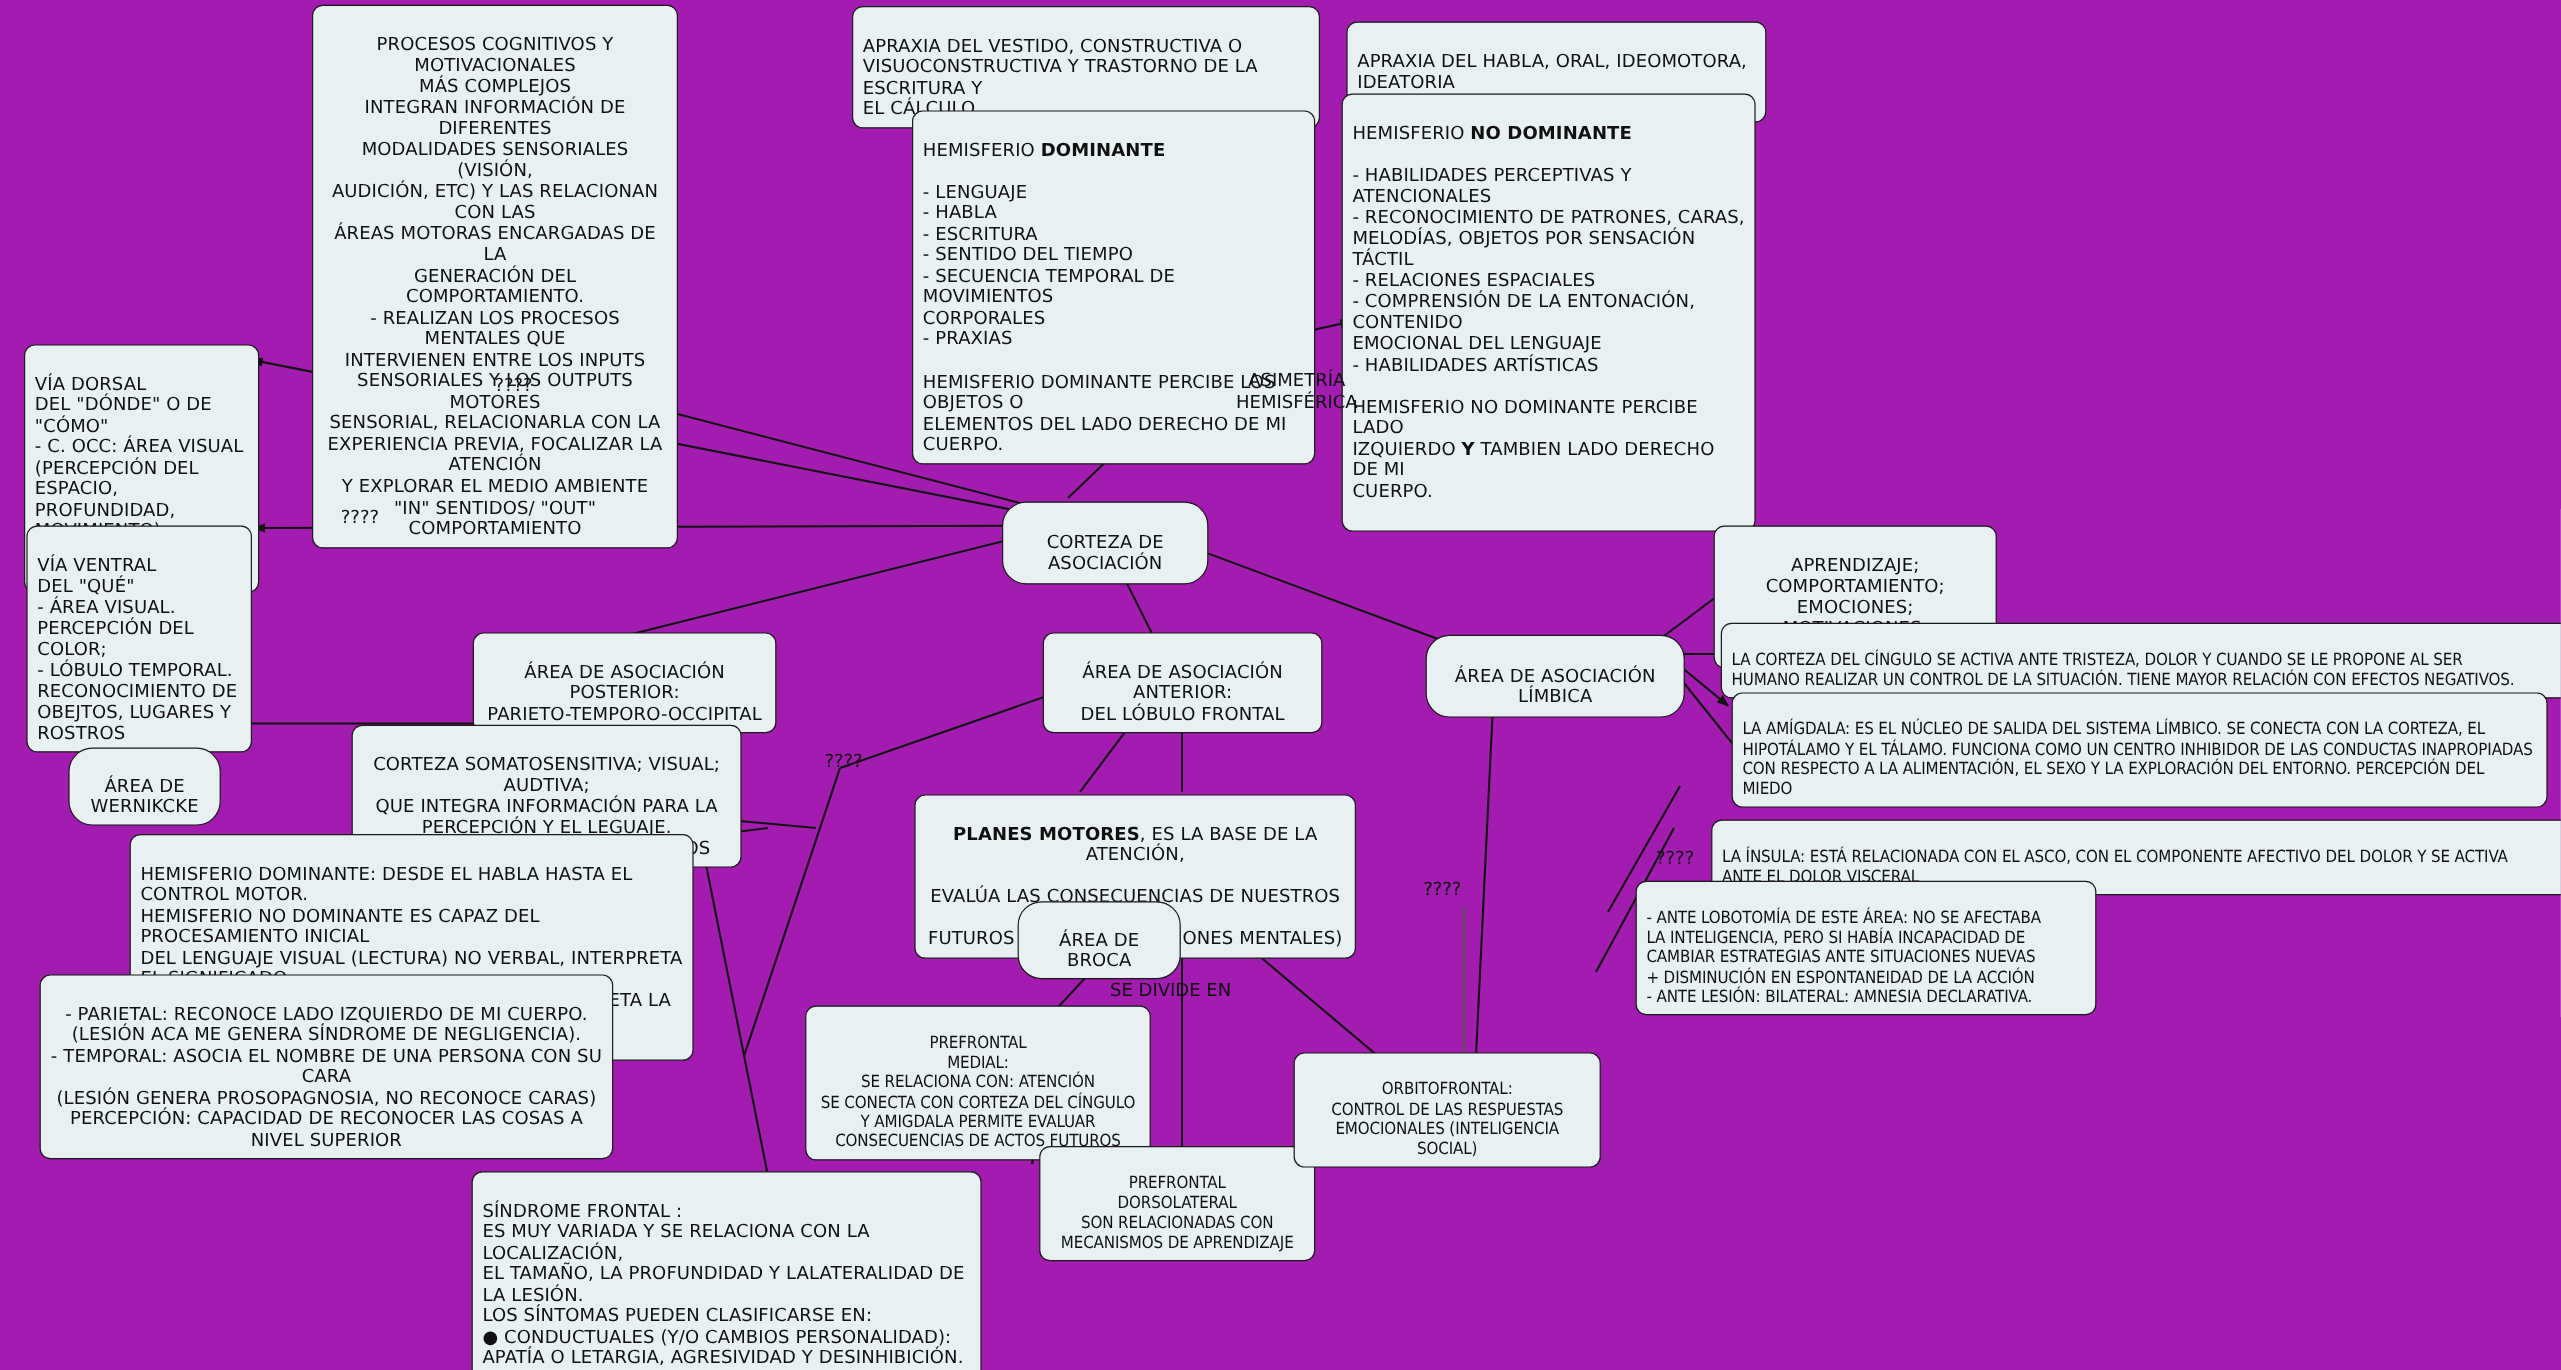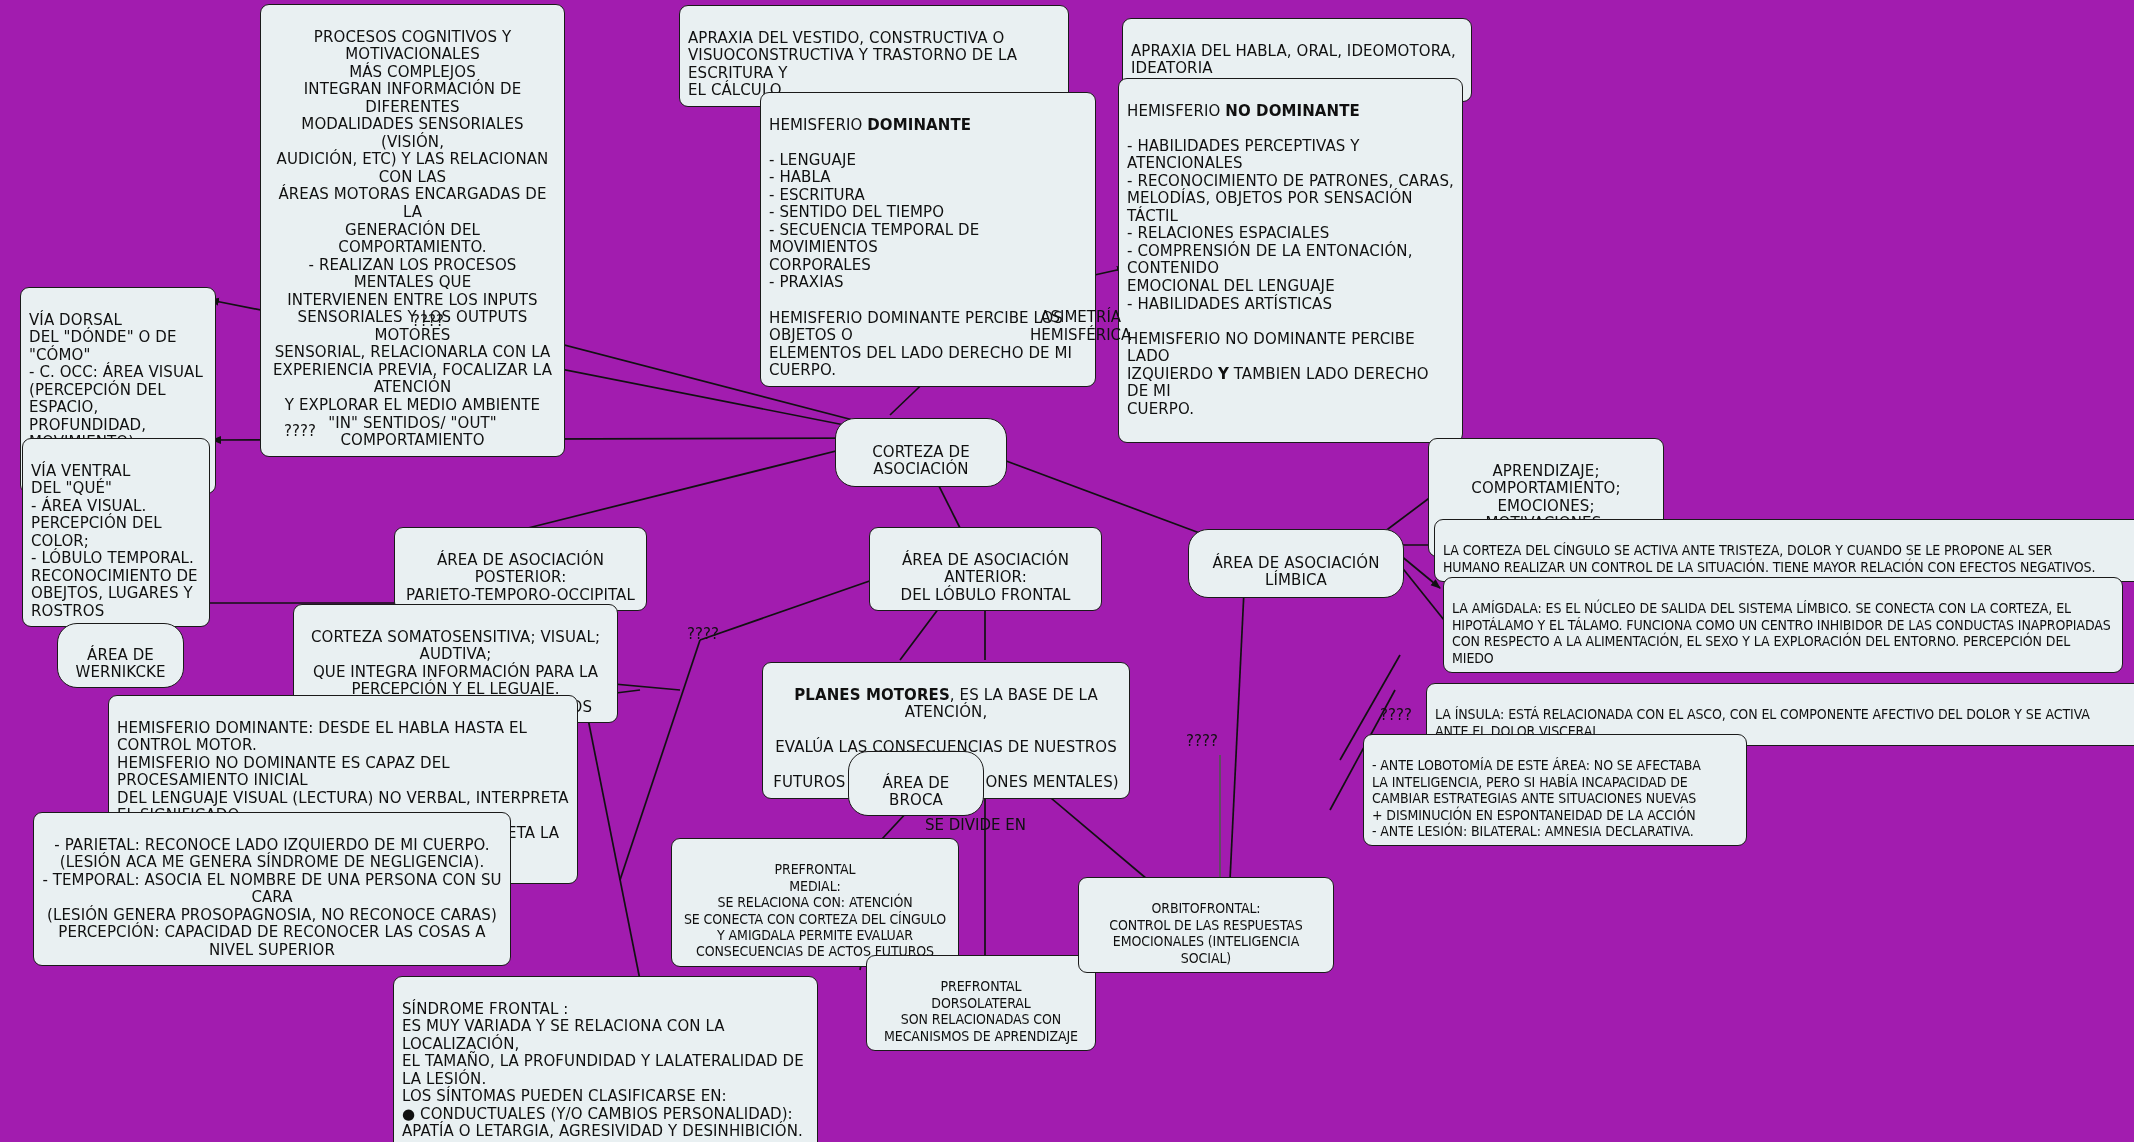--- a/index.html
+++ b/index.html
@@ -98,21 +98,21 @@
 GENERACIÓN DEL COMPORTAMIENTO.
 - REALIZAN LOS PROCESOS MENTALES QUE
 INTERVIENEN ENTRE LOS INPUTS
 SENSORIALES Y LOS OUTPUTS MOTORES</span>
     <span>SENSORIAL, RELACIONARLA CON LA
 EXPERIENCIA PREVIA, FOCALIZAR LA ATENCIÓN
 Y EXPLORAR EL MEDIO AMBIENTE
 "IN" SENTIDOS/ "OUT" COMPORTAMIENTO</span>
   </div>
 
-  <div class="node lft" style="left:679px;top:5px;width:390px;">
+  <div class="node lft" style="left:710px;top:5px;width:390px;">
     <span>APRAXIA DEL VESTIDO, CONSTRUCTIVA O
 VISUOCONSTRUCTIVA Y TRASTORNO DE LA ESCRITURA Y
 EL CÁLCULO</span>
   </div>
 
   <div class="node lft" style="left:1122px;top:18px;width:350px;">
     <span>APRAXIA DEL HABLA, ORAL, IDEOMOTORA, IDEATORIA
 Y CONTRUCTIVA O VISUOCONSTRUCTIVA</span>
   </div>
 

